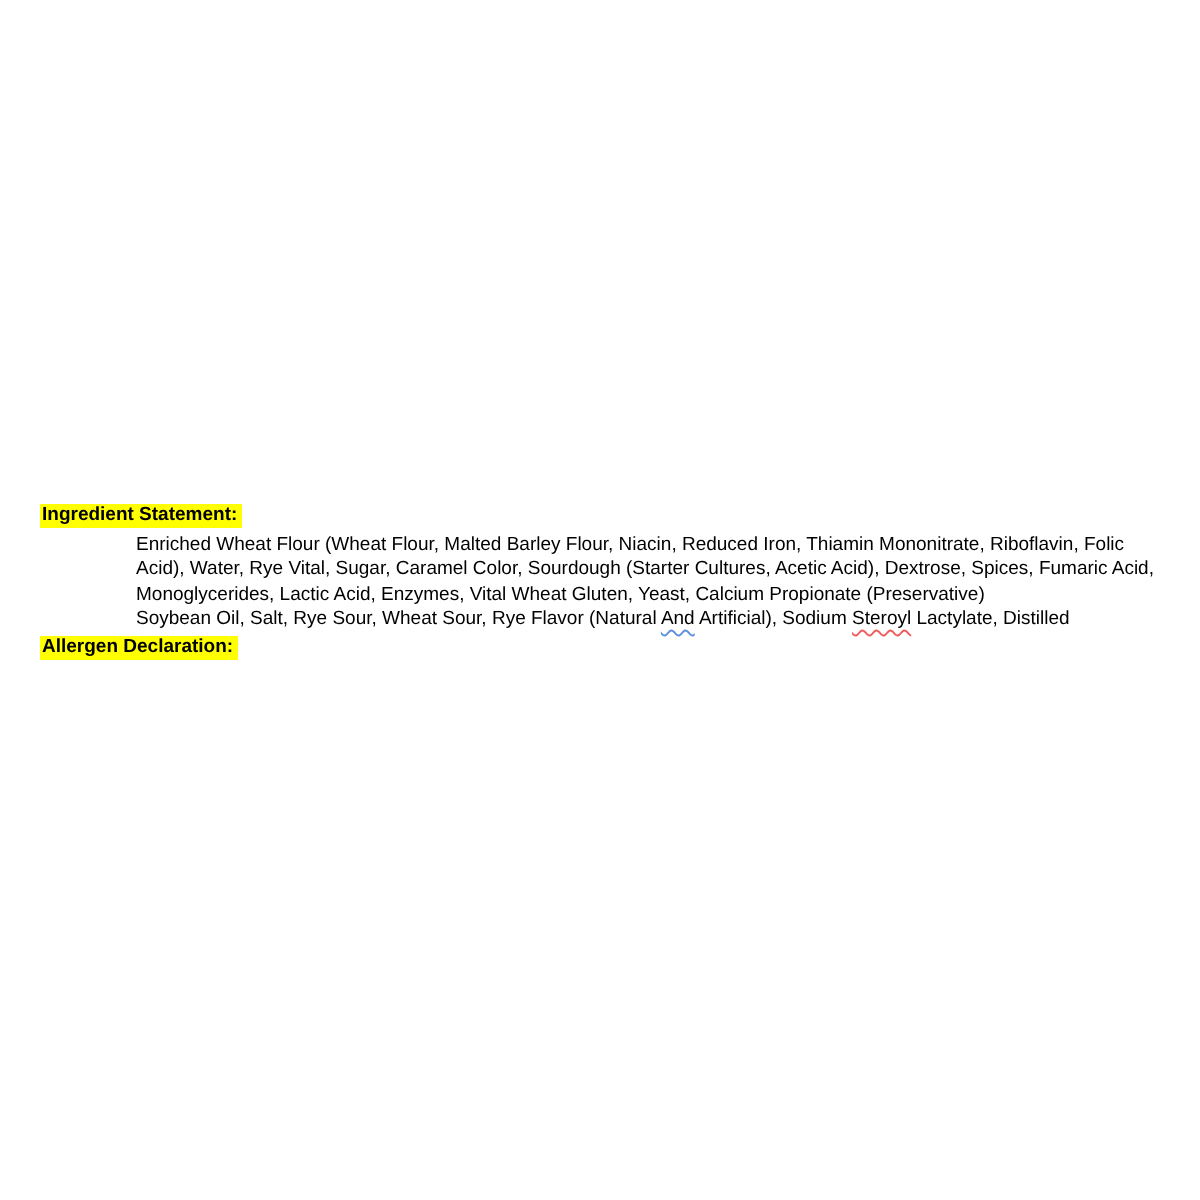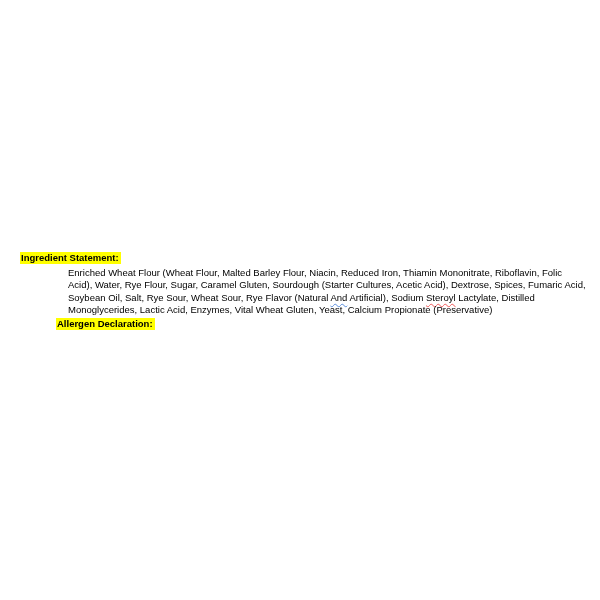--- a/index.html
+++ b/index.html
@@ -55,40 +55,39 @@
   }
   .sq-spelling {
     text-decoration: underline;
     text-decoration-style: wavy;
     text-decoration-color: var(--sq-red, #f05a5a);
     text-decoration-thickness: 1px;
     text-underline-offset: 2px;
   }
   .allergen-heading-row {
     margin-top: 2px;
-    margin-left: 36px;
   }
   .contains {
     margin-top: 3.5px;
     line-height: 12px;
     white-space: nowrap;
   }
 </style>
 </head>
 <body>
 
 <div class="page">
   <div class="content">
 
     <div class="heading-row"><span class="highlight">Ingredient Statement:</span></div>
 
     <div class="paragraph">
       <div class="line"><span>Enriched Wheat Flour (Wheat Flour, Malted Barley Flour, Niacin, Reduced Iron, Thiamin Mononitrate, Riboflavin, Folic</span></div>
-      <div class="line"><span>Acid), Water, Rye Flour, Sugar, Caramel Gluten, Sourdough (Starter Cultures, Acetic Acid), Dextrose, Spices, Fumaric Acid,</span></div>
+      <div class="line"><span>Acid), Water, Rye Vital, Sugar, Caramel Color, Sourdough (Starter Cultures, Acetic Acid), Dextrose, Spices, Fumaric Acid,</span></div>
+      <div class="line"><span>Monoglycerides, Lactic Acid, Enzymes, Vital Wheat Gluten, Yeast, Calcium Propionate (Preservative)</span></div>
       <div class="line"><span>Soybean Oil, Salt, Rye Sour, Wheat Sour, Rye Flavor (Natural </span><span class="sq-grammar">And</span><span> Artificial), Sodium </span><span class="sq-spelling">Steroyl</span><span> Lactylate, Distilled</span></div>
-      <div class="line"><span>Monoglycerides, Lactic Acid, Enzymes, Vital Wheat Gluten, Yeast, Calcium Propionate (Preservative)</span></div>
     </div>
 
     <div class="heading-row allergen-heading-row"><span class="highlight">Allergen Declaration:</span></div>
 
 
   </div>
 </div>
 
 </body></html>

